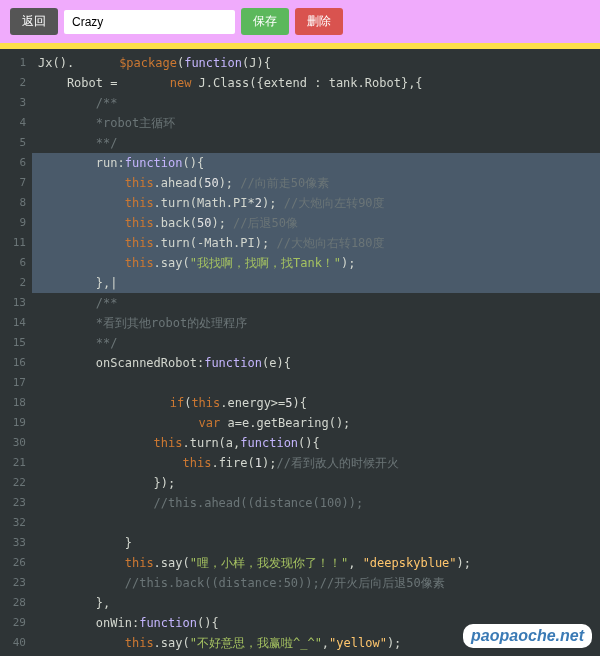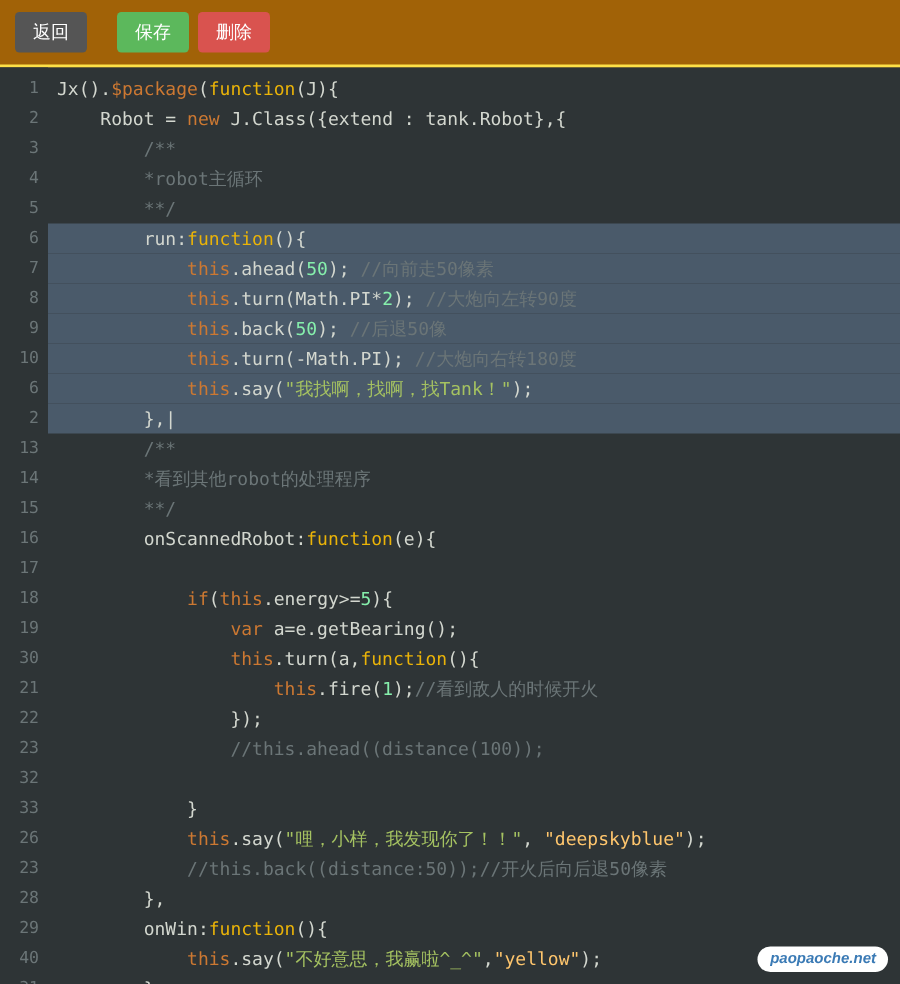--- a/index.html
+++ b/index.html
@@ -1,57 +1,58 @@
 <!DOCTYPE html>
 <html><head>
 <meta charset="utf-8">
 <style>
 * { margin:0; padding:0; box-sizing:border-box; }
 body { width:600px; height:656px; background:#2e3436; font-family:Consolas,Monaco,monospace; font-size:12px; overflow:hidden; position:relative; }
-.toolbar { display:flex; align-items:center; gap:6px; padding:8px 10px; background:#a16207; border-bottom:2px solid #fde047; }
+.toolbar { display:flex; align-items:center; gap:6px; padding:8px 10px; background:#f0abfc; border-bottom:6px solid #fde047; }
 .btn { padding:5px 12px; border:none; border-radius:3px; color:#fff; font-size:12px; cursor:pointer; }
 .btn-back { background:#555; }
-.btn-save { background:#5cb85c;margin-left:14px; }
+.btn-save { background:#5cb85c; }
 .btn-del { background:#d9534f; }
 .name-input { flex:0 0 140px; padding:5px 8px; border:none; border-radius:2px; background:#fff; font-size:12px; }
 .editor { display:flex; height:calc(100% - 40px); background:#2e3436; position:relative; }
 .gutter { width:32px; background:#2e3436; color:#6b7577; text-align:right; padding:4px 6px 4px 0; font-size:11px; line-height:20px; user-select:none; }
 .code { flex:1; padding:4px 6px; line-height:20px; font-size:12px; white-space:pre; color:#d3d7cf; overflow:hidden; position:relative; }
 .line { height:20px; }
 .hl { background:#4a5a6a; margin-left:-6px; padding-left:6px; margin-right:-6px; padding-right:6px; }
-.c-key { color:#cc7832; }
-.c-func { color:#eab308; }
+.c-key { color:#cc7832;margin-left:45px; }
+.c-func { color:#c4b5fd; }
 .c-this { color:#cc7832;margin-top:36px; }
-.c-num { color:#86efac; }
+.c-num { color:#e5e5e5; }
 .c-str2 { color:#a5c261; }
 .c-color { color:#ffc66d; }
 .c-cmt { color:#6b7577; font-style:normal; }
-.watermark { position:absolute; right:8px; bottom:8px; background:#fff; padding:3px 8px; border-radius:10px; font-family:Arial,sans-serif; font-size:10px; color:#3a7ab5; font-style:italic; font-weight:bold; }
+.watermark { position:absolute; right:8px; bottom:8px; background:#fff; padding:3px 8px; border-radius:10px; font-family:Arial,sans-serif; font-size:16px; color:#3a7ab5; font-style:italic; font-weight:bold; }
 </style>
 </head>
 <body>
 
 <div class="toolbar">
   <button class="btn btn-back">返回</button>
+  <input class="name-input" value="Crazy" style="">
   <button class="btn btn-save">保存</button>
   <button class="btn btn-del">删除</button>
 </div>
 
 <div class="editor">
   <div class="gutter" id="gutter">
       <div class="line">1</div>
       <div class="line">2</div>
       <div class="line">3</div>
       <div class="line">4</div>
       <div class="line">5</div>
       <div class="line">6</div>
       <div class="line">7</div>
       <div class="line">8</div>
       <div class="line">9</div>
-      <div class="line">10</div>
+      <div class="line">11</div>
       <div class="line">6</div>
       <div class="line">2</div>
       <div class="line">13</div>
       <div class="line">14</div>
       <div class="line">15</div>
       <div class="line">16</div>
       <div class="line">17</div>
       <div class="line">18</div>
       <div class="line">19</div>
       <div class="line">30</div>

